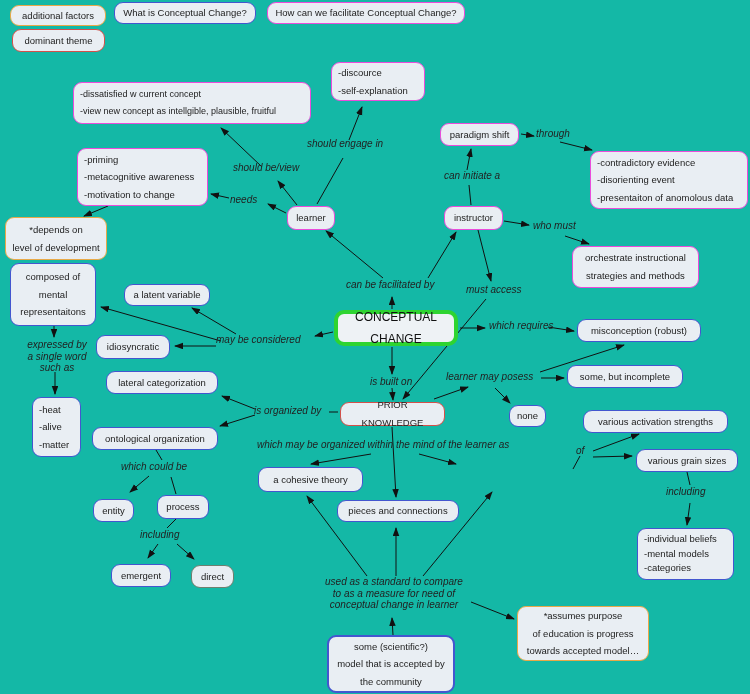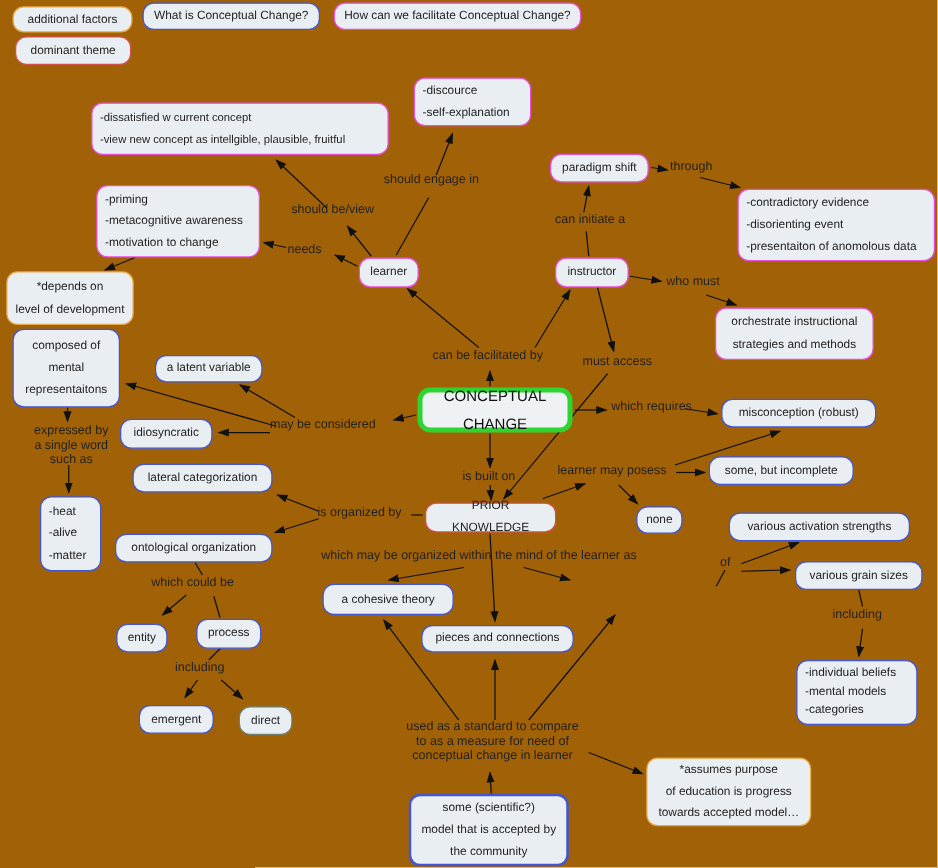--- a/index.html
+++ b/index.html
@@ -1,31 +1,31 @@
 <!DOCTYPE html>
 <html><head>
 <meta charset="utf-8">
 <style>
   html,body{margin:0;padding:0;background:#fff;}
-  #map{position:relative;width:750px;height:694px;background:#a16207;overflow:hidden;
+  #map{position:relative;width:750px;height:694px;background:#14b8a6;overflow:hidden;
        font-family:"Liberation Sans",sans-serif;}
   #arrows{position:absolute;left:0;top:0;width:750px;height:694px;}
   .node{position:absolute;box-sizing:border-box;display:flex;align-items:center;justify-content:center;
         text-align:center;border-radius:9px;background:#e9eef3;border:1.5px solid #4356cf;
         font-size:9.5px;line-height:1.85;color:#222;padding:2px 6px;white-space:pre-line;}
   .node.left{justify-content:flex-start;text-align:left;}
   .node.m{border-color:#ea4cdb;}
   .node.o{border-color:#e8a948;}
   .node.r{border-color:#d4504a;}
   .node.gray{border-color:#6f7f6f;}
   .node.g{border:4px solid #2ed431;border-radius:10px;font-size:12px;color:#111;background:#eef2f5;}
   .node.fs9{font-size:9px;}
   .node.tight{line-height:1.55;}
   .node.thick{border-width:2px;}
-  .lbl{position:absolute;font-size:10px;color:#222;line-height:1.15;white-space:pre-line;}
+  .lbl{position:absolute;font-size:10px;color:#222;line-height:1.15;white-space:pre-line;font-style:italic;}
   .lbl.ctr{text-align:center;}
 </style>
 </head>
 <body>
 
 <div id="map">
 
   <svg id="arrows" viewBox="0 0 750 694">
     <defs>
       <marker id="ah" markerUnits="userSpaceOnUse" markerWidth="10" markerHeight="8" refX="8" refY="3.25" orient="auto">

